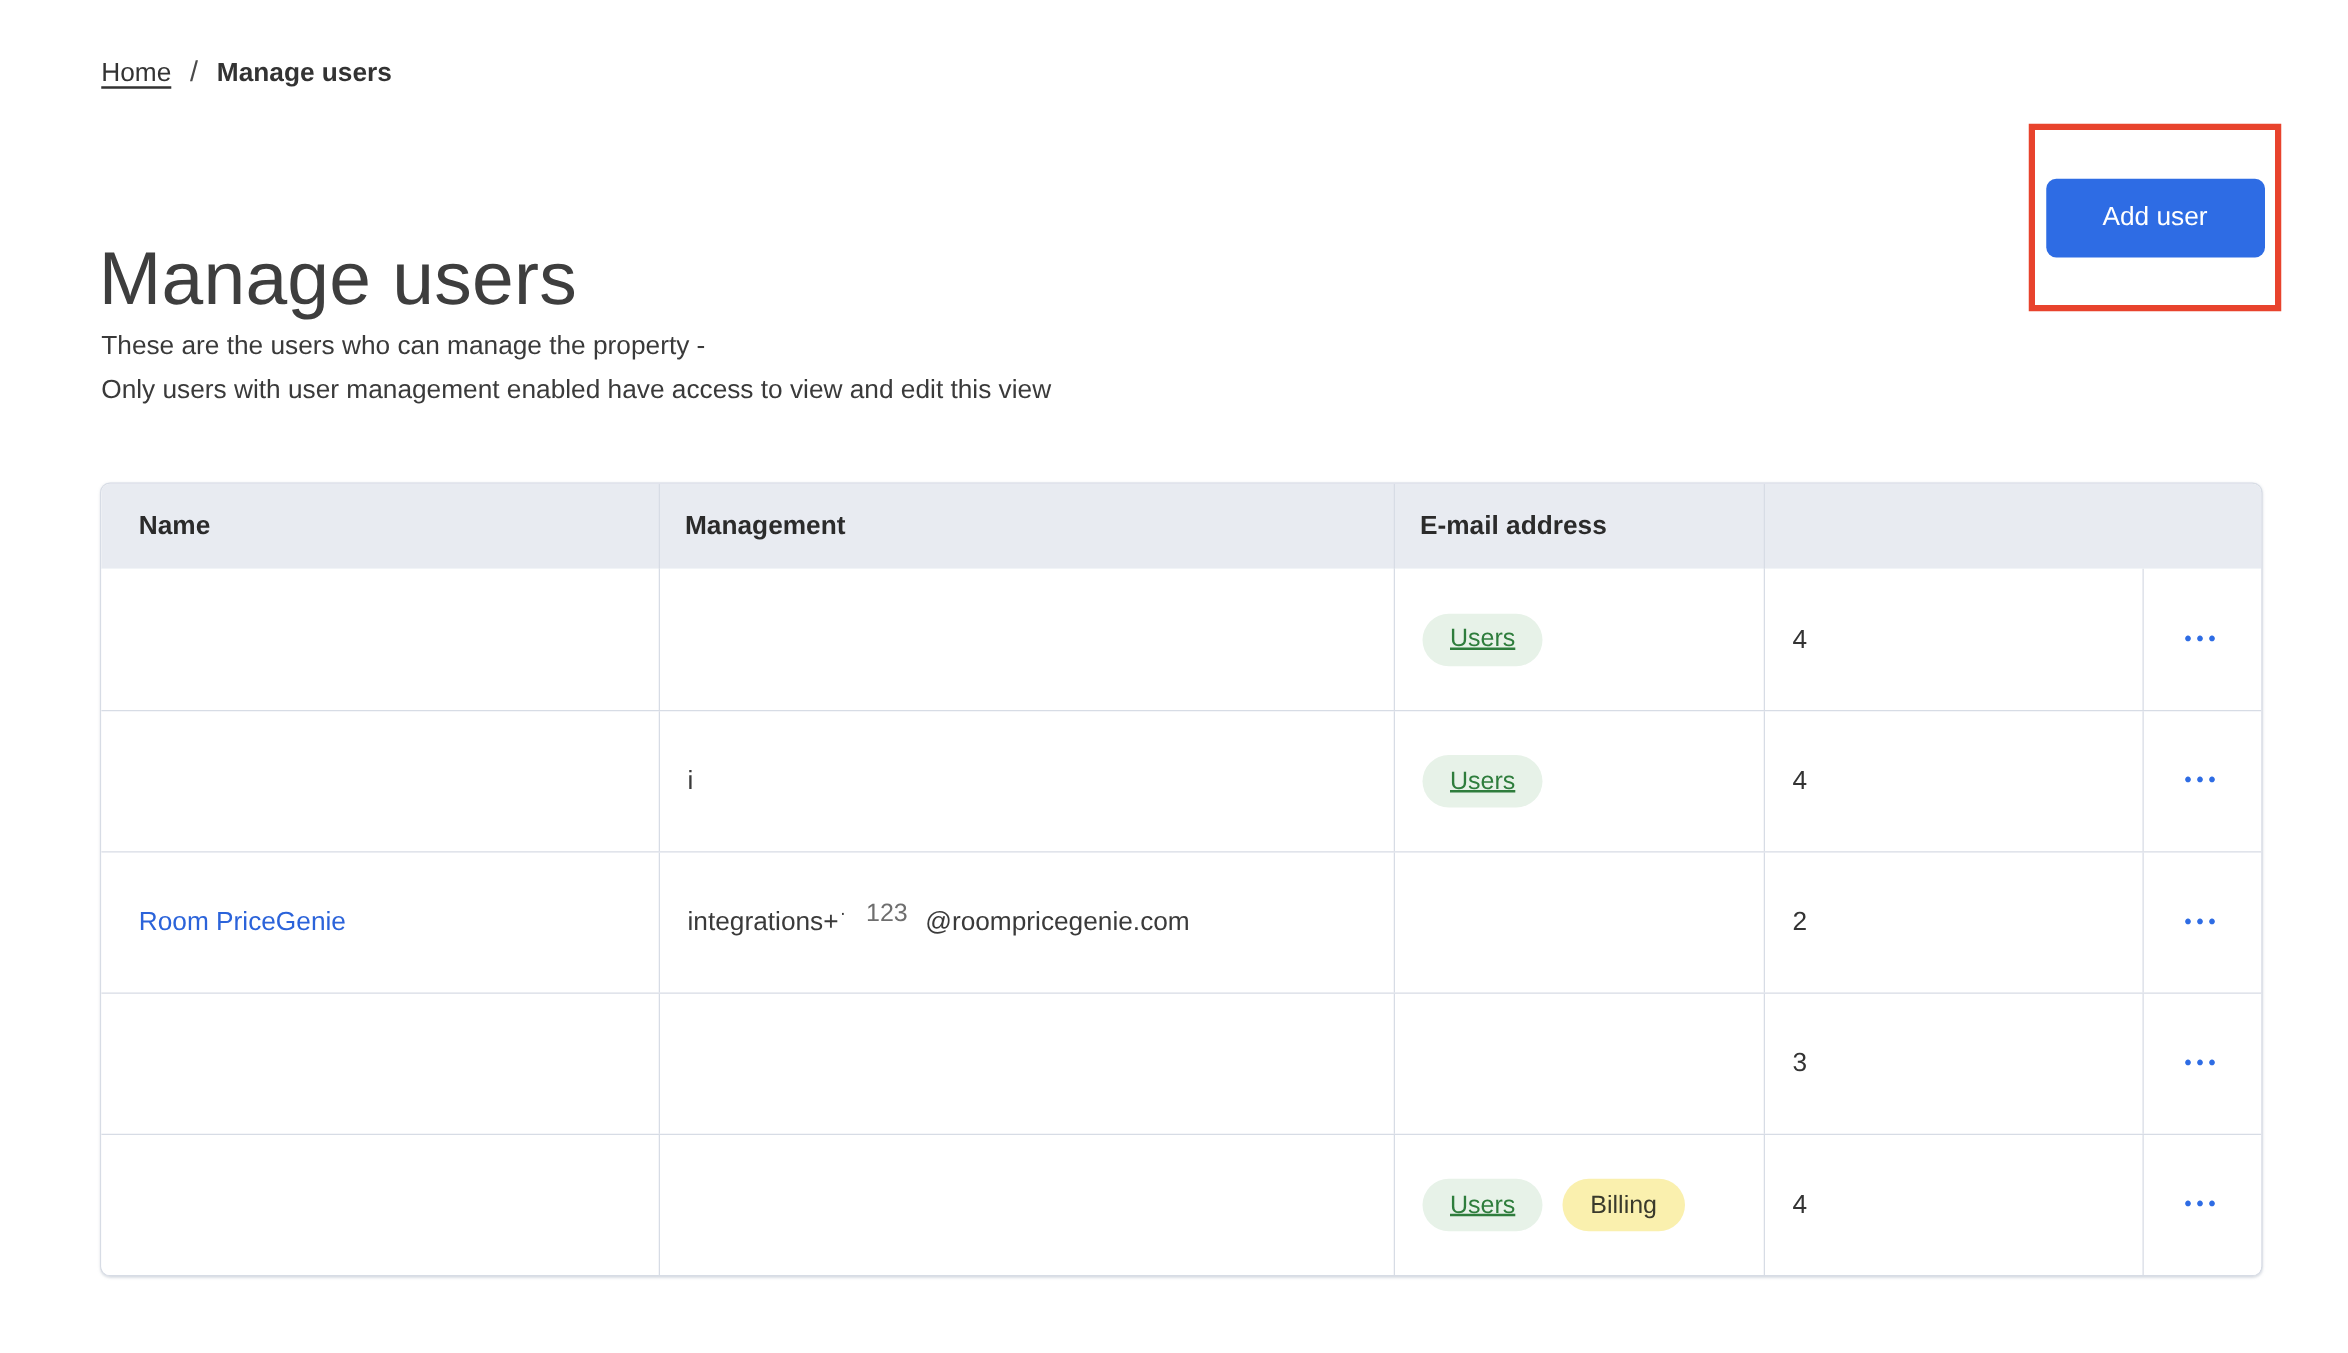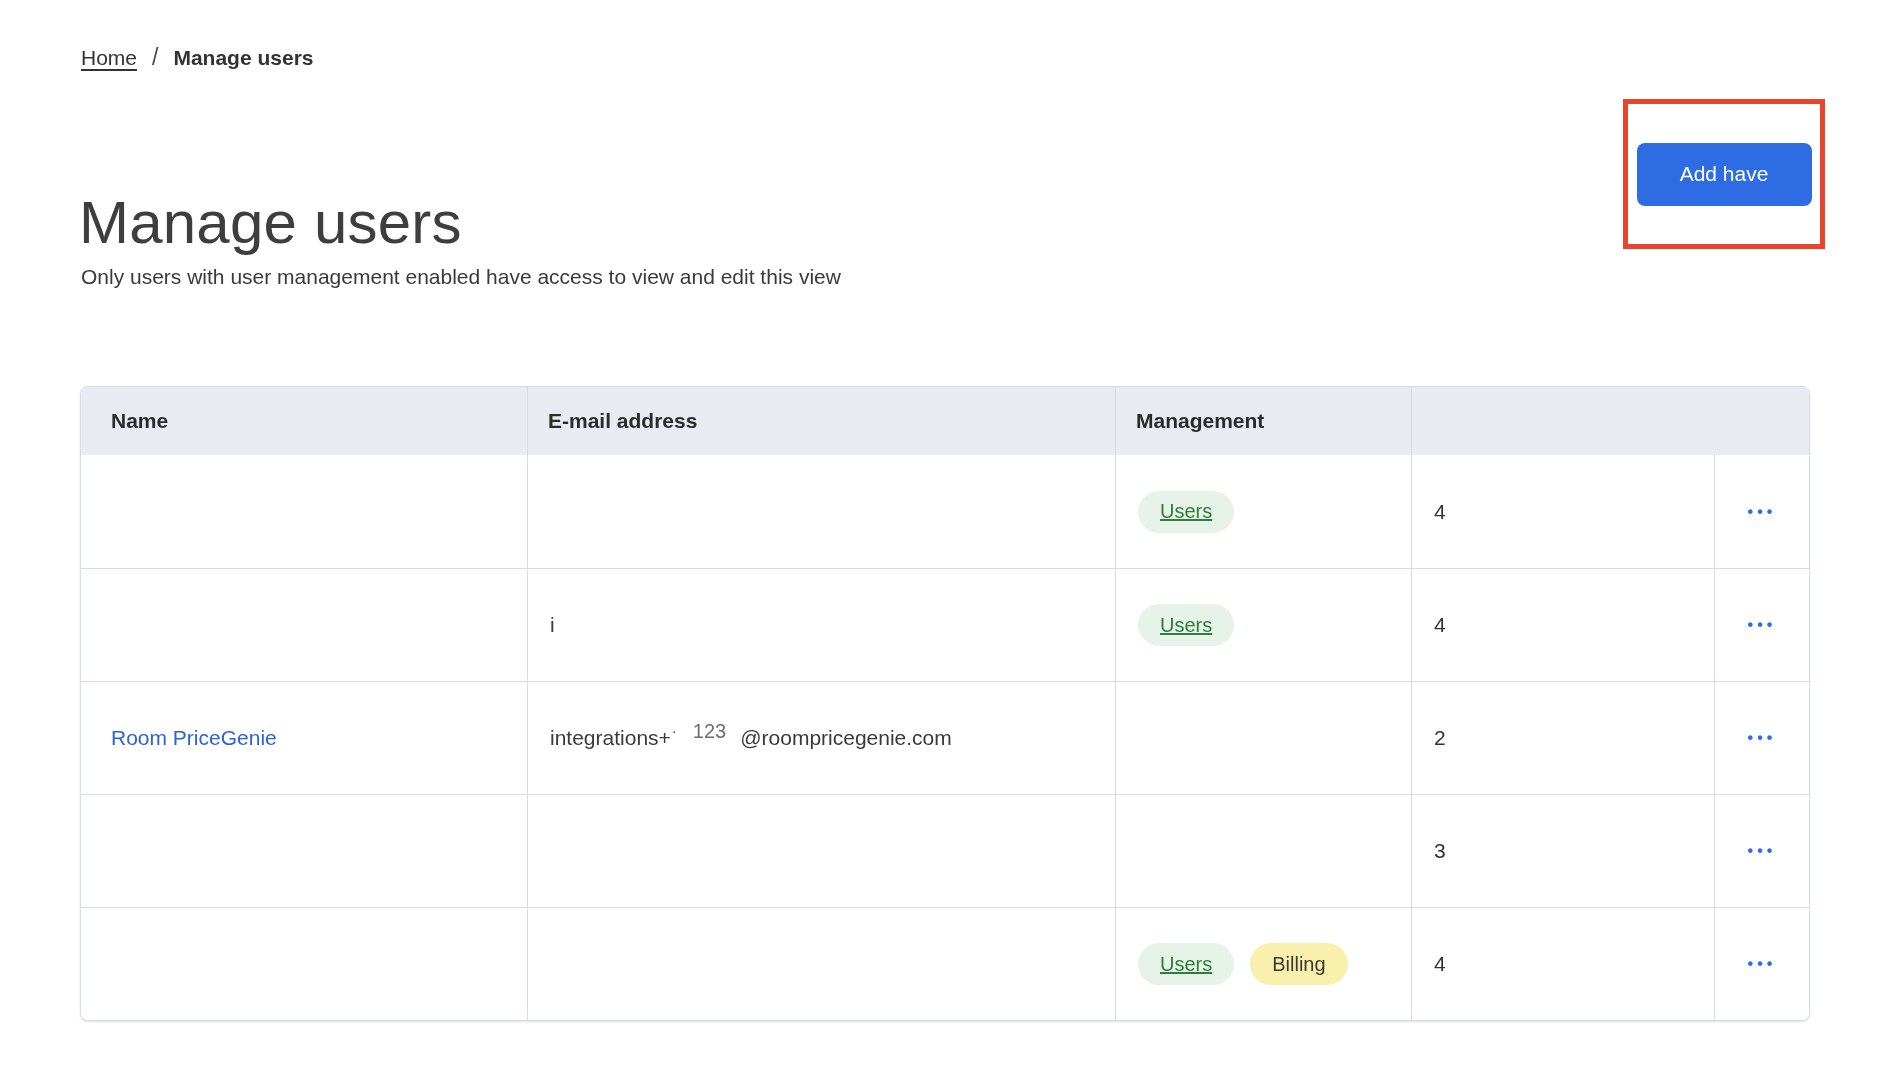--- a/index.html
+++ b/index.html
@@ -108,32 +108,33 @@
 
 <nav class="breadcrumb">
   <a class="crumb-home">Home</a>
   <span class="crumb-sep">/</span>
   <span class="crumb-current">Manage users</span>
 </nav>
 
 <h1 class="page-title">Manage users</h1>
 
 <div class="annotation-box">
-  <button class="add-user-btn">Add have</button>
+  <button class="add-user-btn">Add user</button>
 </div>
 
 <div class="description">
+  <div>These are the users who can manage the property -</div>
   <div>Only users with user management enabled have access to view and edit this view</div>
 </div>
 
 <div class="users-table">
   <div class="trow thead">
     <div class="cell name">Name</div>
+    <div class="cell">Management</div>
     <div class="cell">E-mail address</div>
-    <div class="cell">Management</div>
     <div class="cell"></div>
   </div>
   <div>
   <div class="trow tbody-row">
     <div class="cell name">
           <span class="name-text"></span>
         </div>
     <div class="cell email"></div>
     <div class="cell mgmt">
           <span class="badge badge-green">Users</span>

